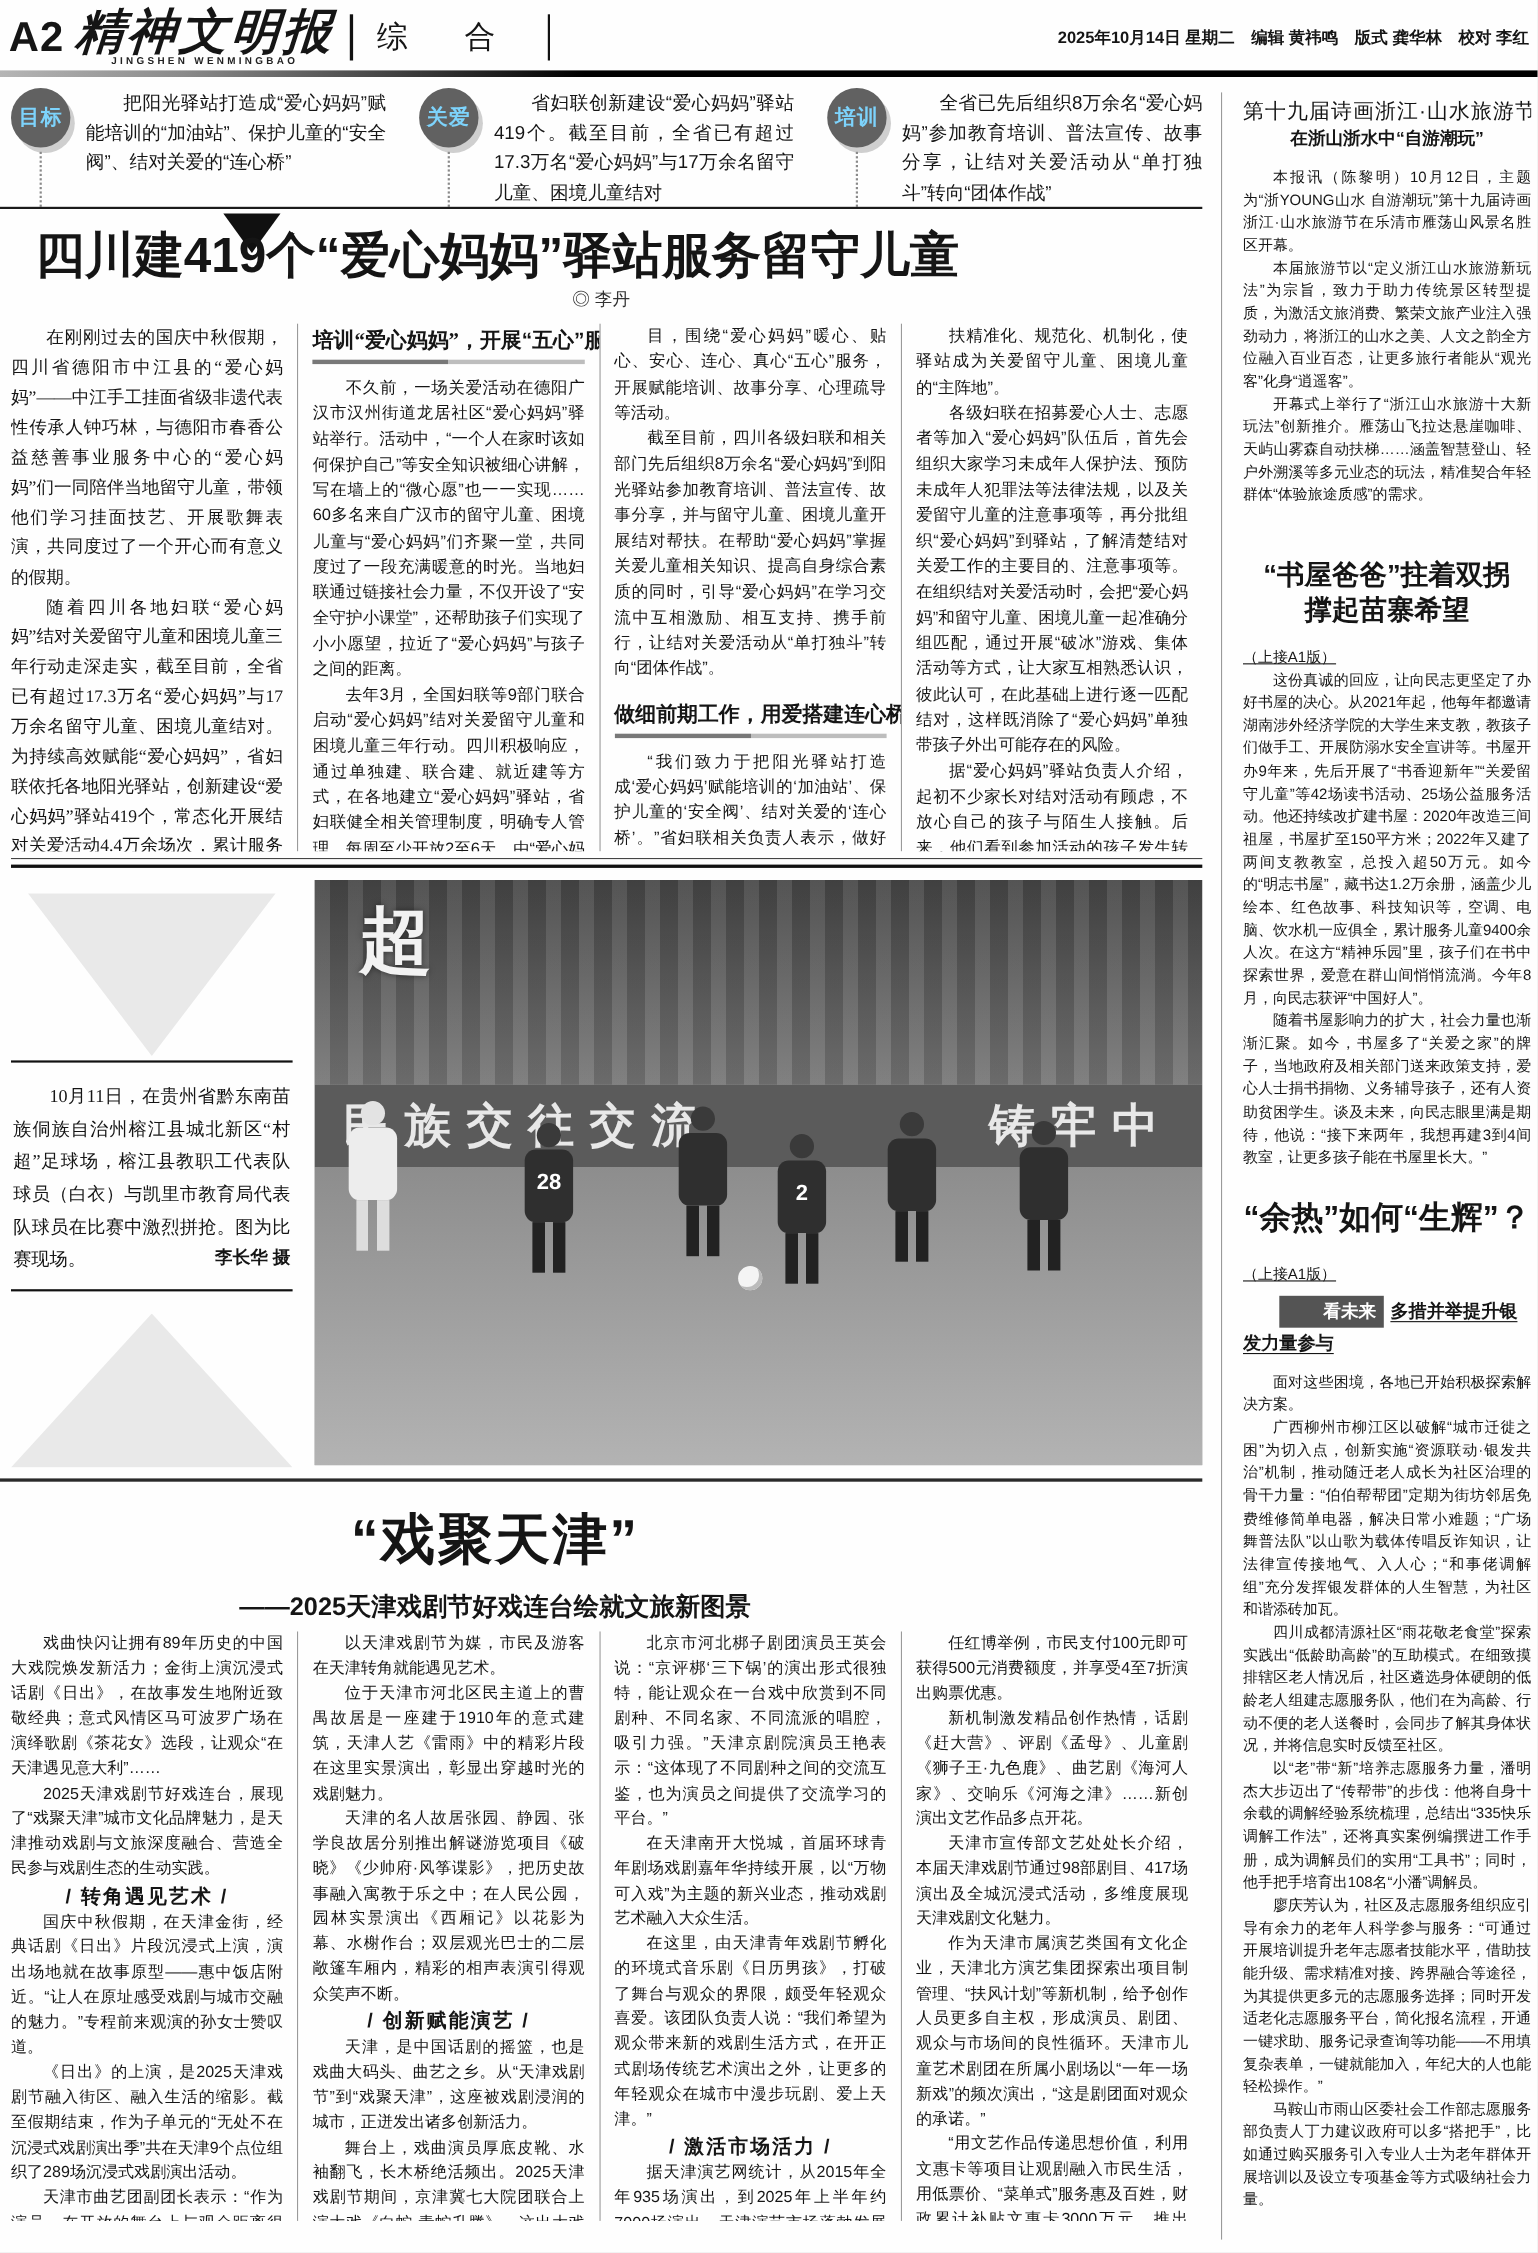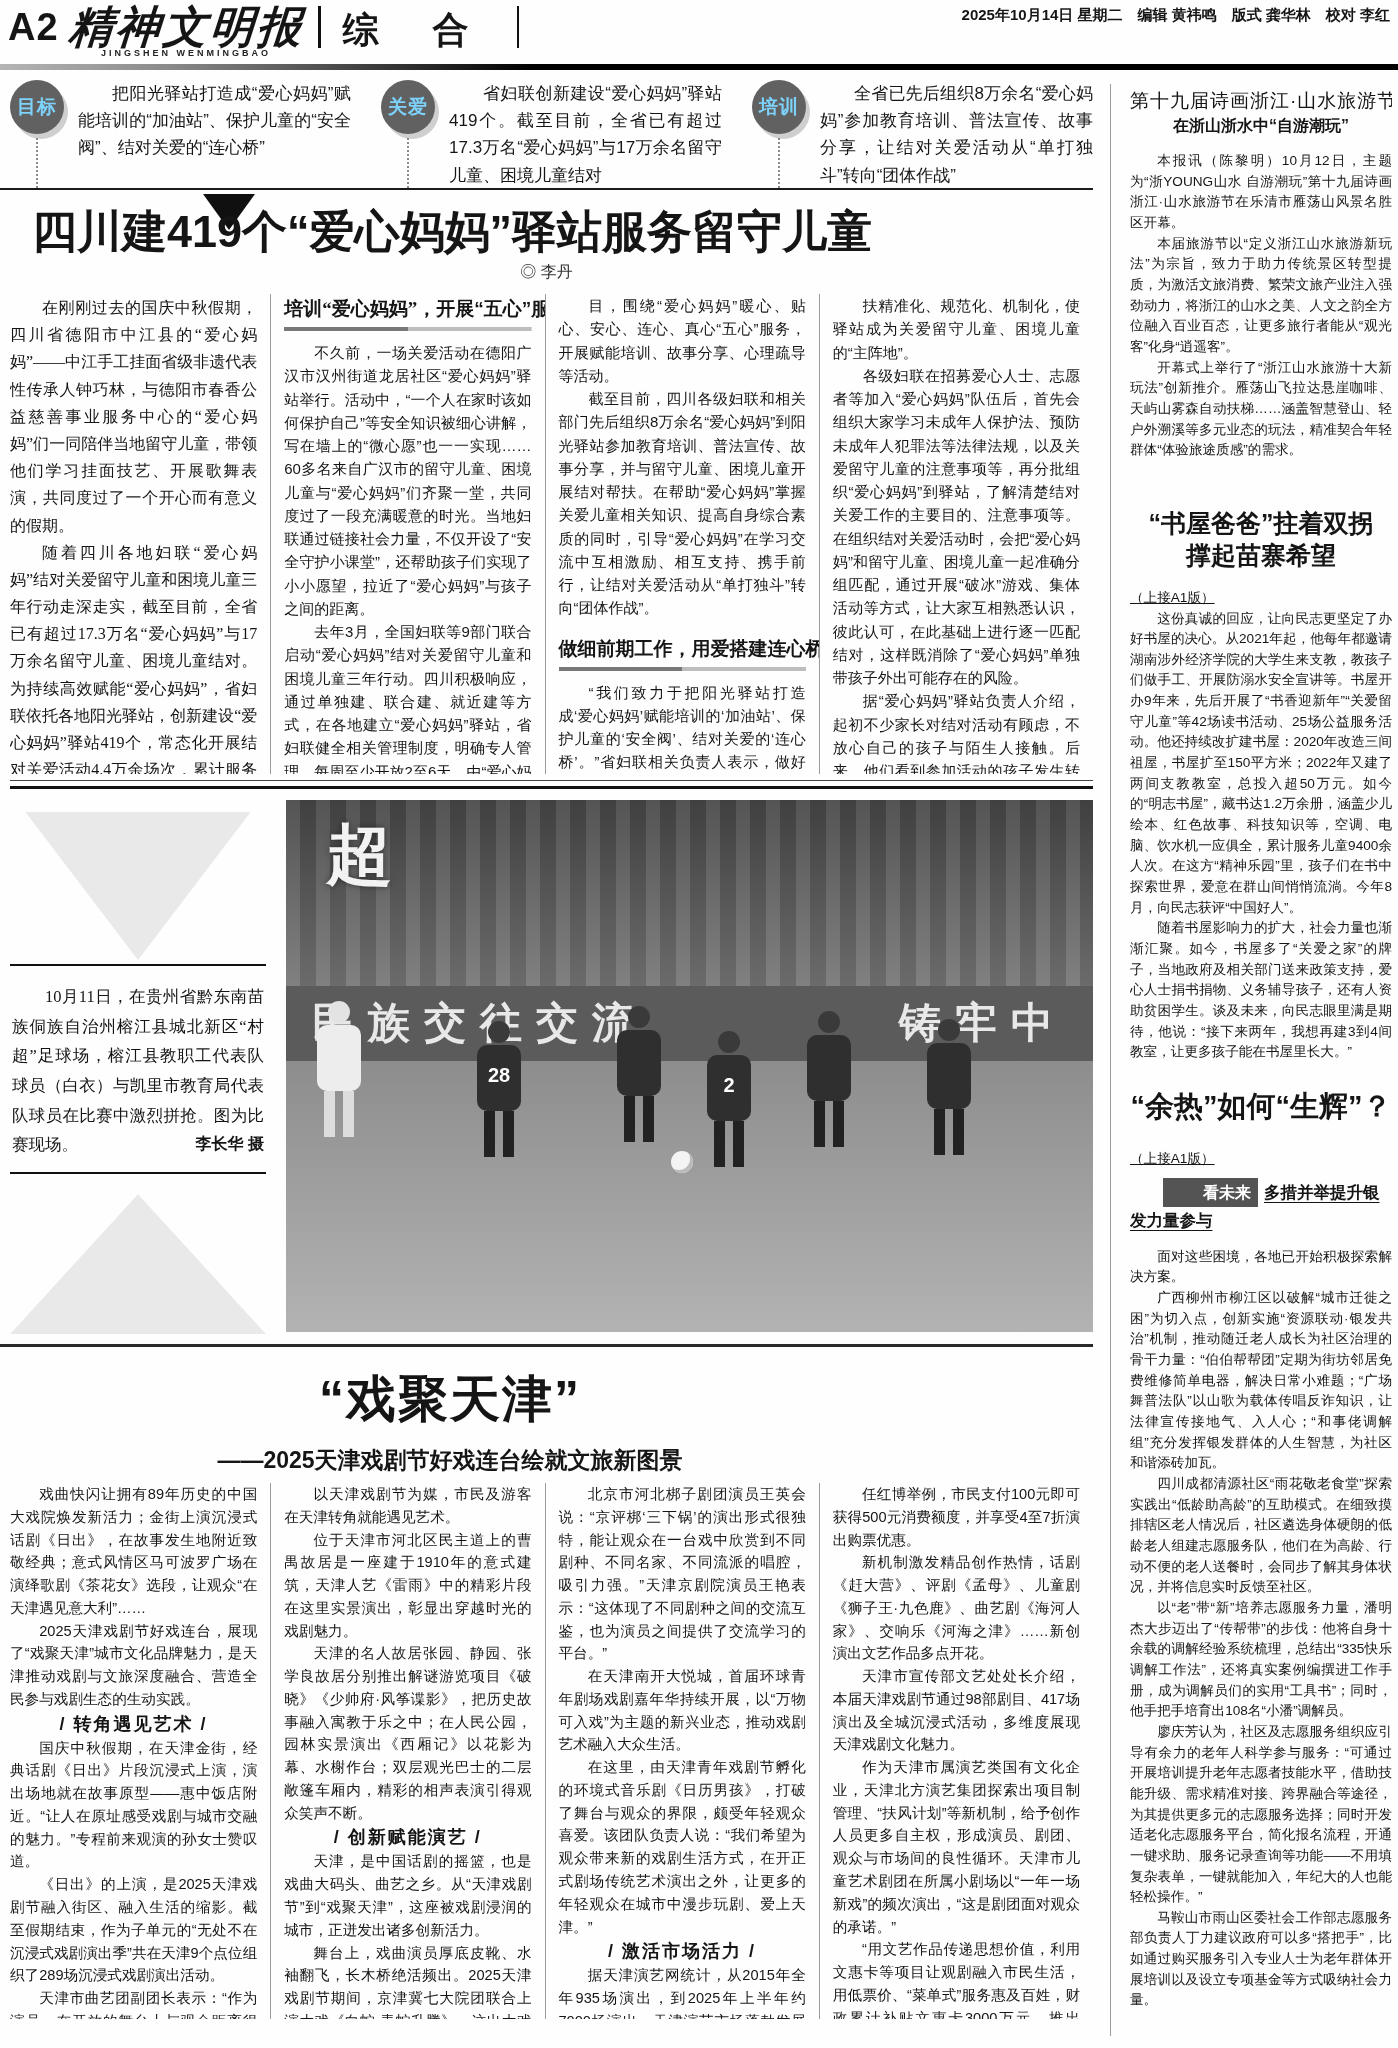--- a/index.html
+++ b/index.html
@@ -1,27 +1,27 @@
 <!DOCTYPE html>
 <html><head>
 <meta charset="utf-8">
 <style>
   html,body{margin:0;padding:0;background:#e0e0e0;}
   .page{position:relative;width:1398px;height:2048px;background:#fefefe;color:#151515;
         font-family:"Liberation Sans",sans-serif;margin:0 auto;overflow:hidden;}
   
-  .mast{position:absolute;top:6px;left:8px;right:8px;height:56px;display:flex;}
+  .mast{position:absolute;top:6px;left:8px;right:8px;height:56px;display:flex;align-items:center;}
   .pageno{font-size:38px;font-weight:700;letter-spacing:1px;}
   .paper{margin-left:10px;display:flex;flex-direction:column;align-items:center;}
   .papername{font-family:"Liberation Serif",serif;font-style:italic;font-weight:700;font-size:44px;
              letter-spacing:3px;line-height:1.0;transform:skewX(-4deg);}
   .pinyin{font-size:9px;letter-spacing:3px;color:#222;margin-top:-2px;font-weight:700;}
   .vbar{width:3px;height:42px;background:#111;margin:0 22px 0 14px;}
   .vbar.thin{width:2px;margin:0 0 0 26px;}
-  .section{font-size:36px;font-weight:700;letter-spacing:22px;}
+  .section{font-size:28px;font-weight:400;letter-spacing:22px;}
   .dateline{margin-left:auto;font-size:15px;font-weight:600;white-space:nowrap;}
   .mastrule{position:absolute;top:64px;left:0;width:1398px;height:6px;
             background:linear-gradient(90deg,#b5b5b5 0%,#8a8a8a 12%,#000 38%,#000 100%);}
   
   .summary{position:absolute;top:80px;left:10px;width:1083px;display:flex;gap:30px;}
   .sgroup{flex:1;display:flex;gap:14px;position:relative;}
   .badge{flex:none;width:54px;height:54px;border-radius:50%;background:#616161;color:#7dd3fc;
          font-weight:700;font-size:19px;display:flex;align-items:center;justify-content:center;
          letter-spacing:1px;box-shadow:4px 5px 0 #cfcfcf;}
   .sgroup .dotline{position:absolute;left:26px;top:58px;height:50px;border-left:2px dotted #8a8a8a;}

